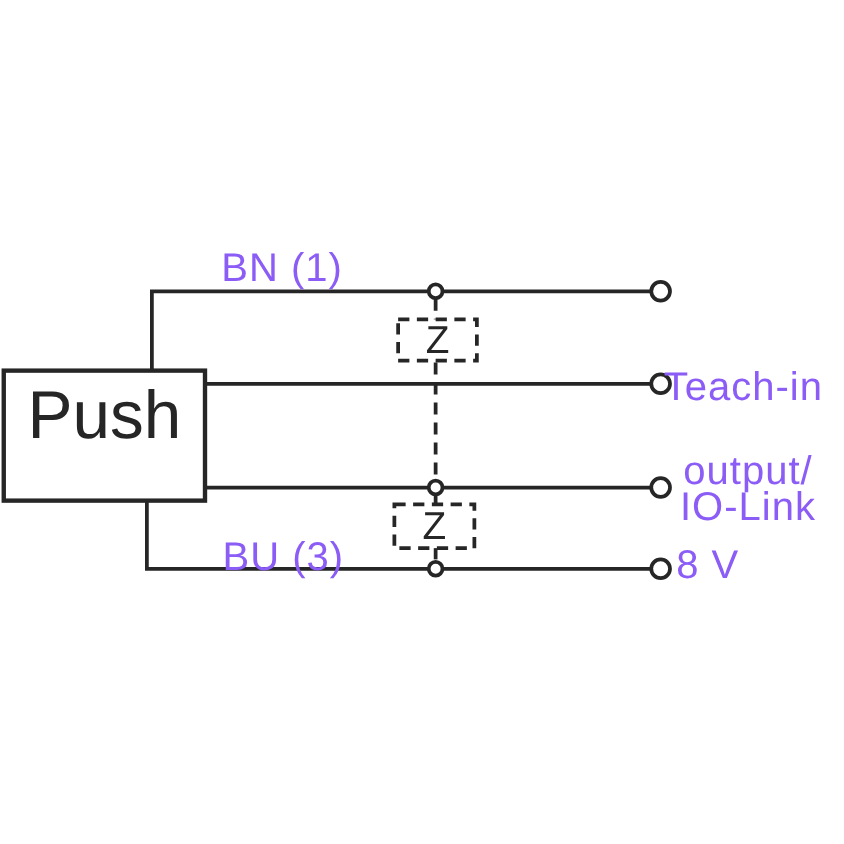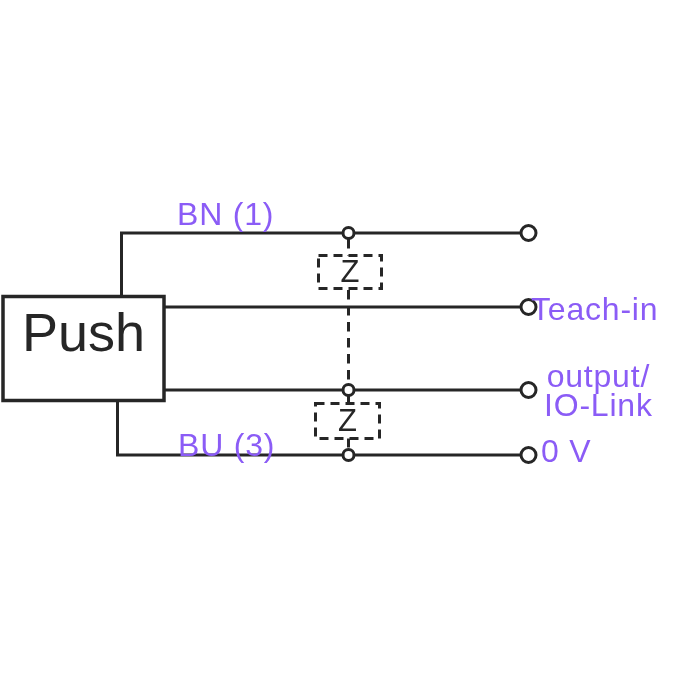--- a/index.html
+++ b/index.html
@@ -110,15 +110,15 @@
   <div class="lbl" style="left:178px; top:429px">BU (3)</div>
 
   <div class="z-label" style="left:318px; top:254px; width:64px; height:35px">Z</div>
   <div class="z-label" style="left:315px; top:402px; width:65px; height:37px">Z</div>
 
   <div class="lbl" style="left:531px; top:293px">Teach-in</div>
   <div class="lbl multiline" style="left:544px; top:362px">
     <div>output/</div>
     <div>IO-Link</div>
   </div>
-  <div class="lbl" style="left:541px; top:435px">0 V</div>
+  <div class="lbl" style="left:541px; top:435px">8 V</div>
 
 </div>
 
 </body></html>

